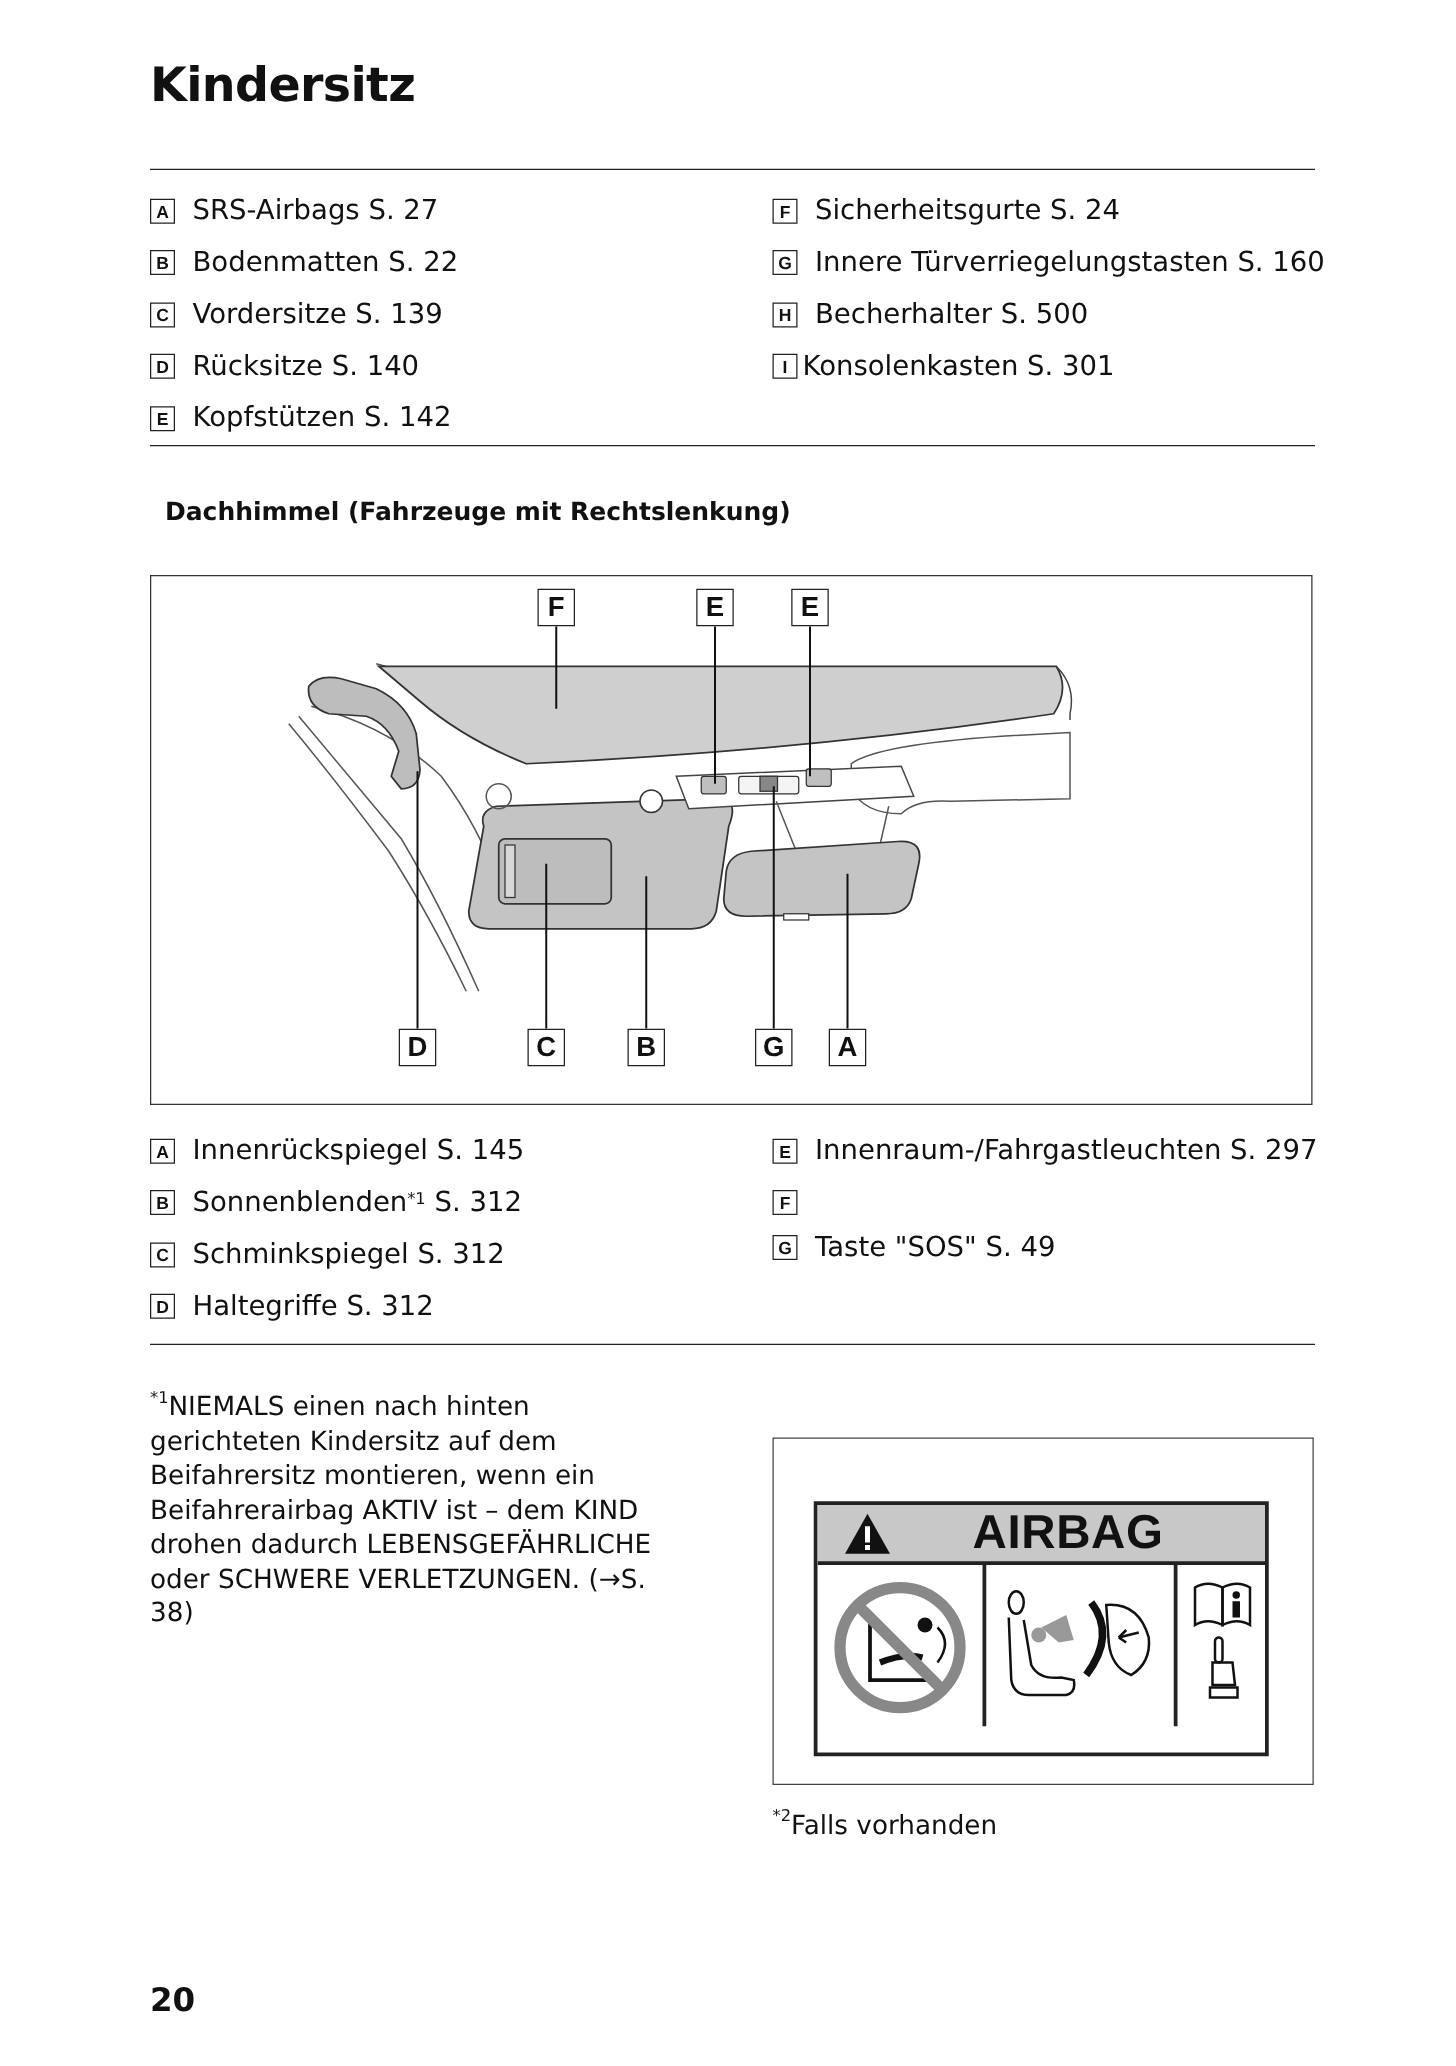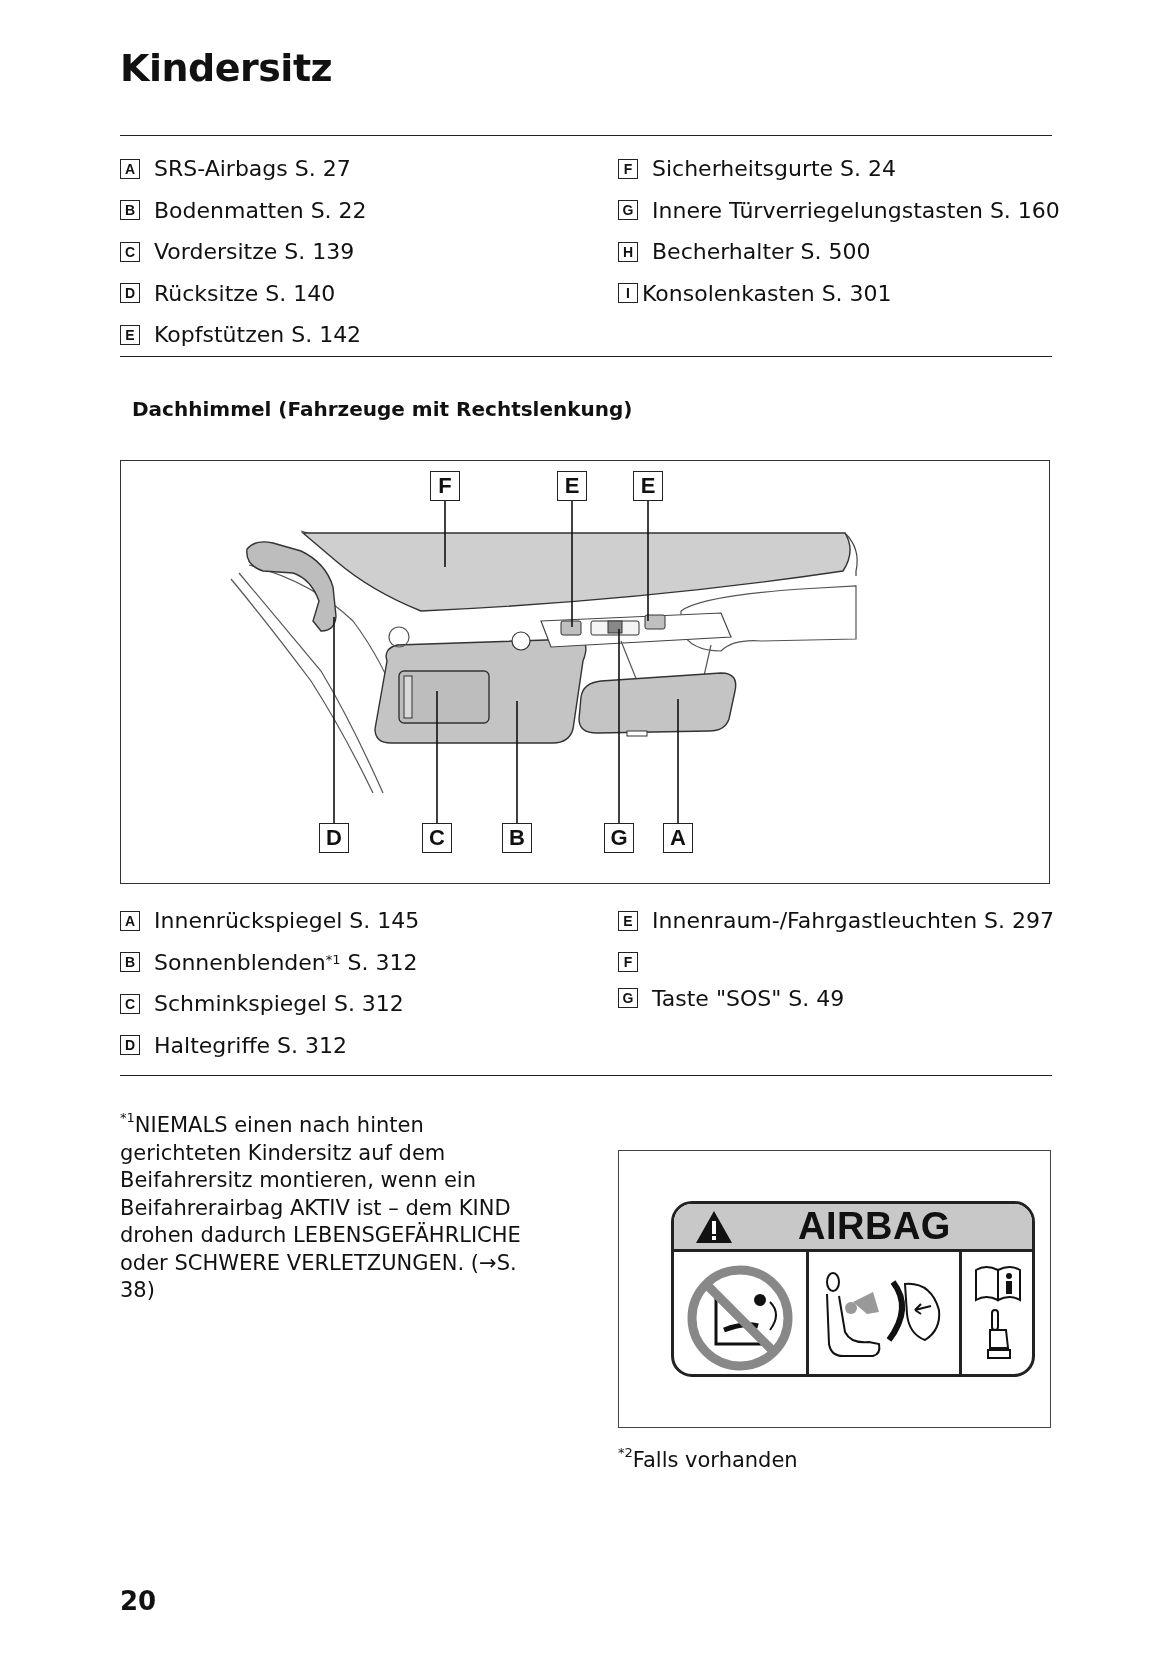--- a/index.html
+++ b/index.html
@@ -14,21 +14,21 @@
          font-family: "Liberation Sans", sans-serif; box-sizing: border-box; flex: none; }
   sup { font-size: 13px; line-height: 0; position: relative; top: -2px; }
   .subheading { position: absolute; left: 132px; top: 397px; font-size: 20px; font-weight: bold; }
   .figure { position: absolute; left: 120px; top: 460px; width: 930px; height: 424px; border: 1.4px solid #333; box-sizing: border-box; }
   .figure svg { position: absolute; left: 0; top: 0; }
   .callout { position: absolute; width: 30px; height: 30px; border: 1.6px solid #222; box-sizing: border-box;
              display: flex; align-items: center; justify-content: center; font-size: 22px; font-weight: bold;
              font-family: "Liberation Sans", sans-serif; background: #fff; }
   .note { position: absolute; left: 120px; top: 1112px; width: 430px; font-size: 21px; line-height: 27.5px; }
   .warn-box { position: absolute; left: 618px; top: 1150px; width: 433px; height: 278px; border: 1.4px solid #444; box-sizing: border-box; }
-  .label-card { position: absolute; left: 52px; top: 50px; width: 364px; height: 176px; border: 3px solid #222; border-radius: 21px; overflow: hidden; box-sizing: border-box; }
+  .label-card { position: absolute; left: 32px; top: 50px; width: 364px; height: 204px; border: 3px solid #222; border-radius: 0; overflow: hidden; box-sizing: border-box; }
   .label-head { height: 45px; background: #c8c8c8; border-bottom: 3px solid #222; display: flex; align-items: center; }
   .label-title { font-family: "Liberation Sans", sans-serif; font-weight: bold; font-size: 38px; margin-left: 64px; letter-spacing: 0.5px; }
   .label-body { display: flex; height: 129px; }
   .cell { border-right: 3px solid #222; position: relative; }
   .cell:last-child { border-right: none; }
   .footnote2 { position: absolute; left: 618px; top: 1448px; font-size: 21px; }
   .pagenum { position: absolute; left: 120px; top: 1586px; font-size: 26px; font-weight: bold; }
 </style>
 </head>
 <body>

